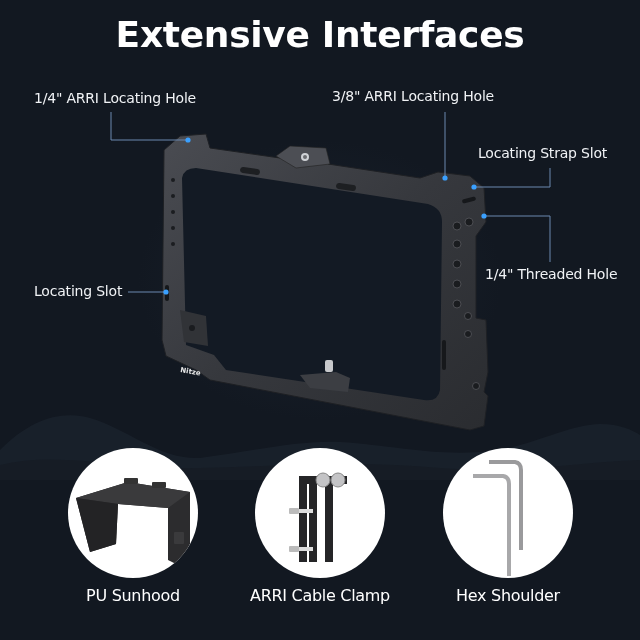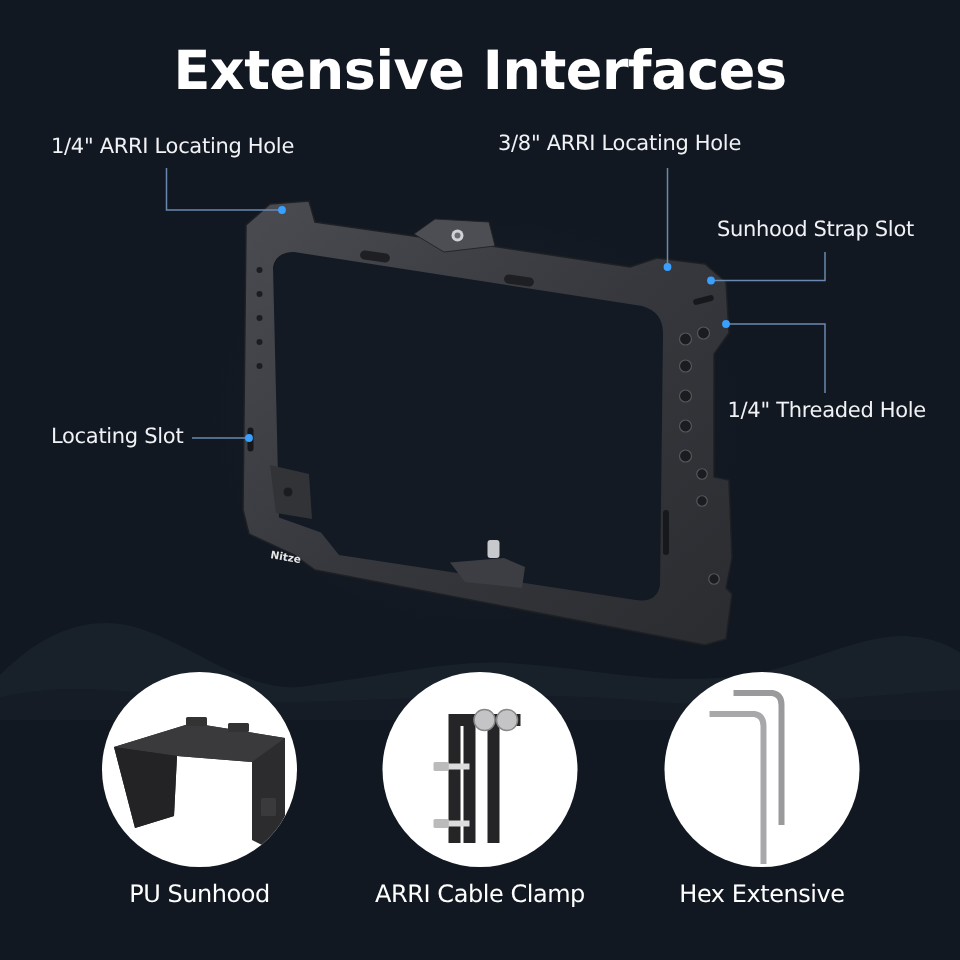--- a/index.html
+++ b/index.html
@@ -12,21 +12,20 @@
   .bg-glow {
     position: absolute; left: 0; top: 0; width: 640px; height: 640px;
     background:
       radial-gradient(ellipse 260px 200px at 320px 280px, rgba(40,52,68,0.35), rgba(0,0,0,0) 70%);
   }
   .mountains { position: absolute; left: 0; top: 380px; width: 640px; height: 100px; }
   .title {
     position: absolute; left: 0; top: 14px; width: 640px; text-align: center;
     font-size: 36px; font-weight: bold; letter-spacing: -0.3px; color: #ffffff;
     font-family: "DejaVu Sans", sans-serif;
-    margin-top: 13px;
   }
   .callout {
     position: absolute; font-size: 14px; color: #f0f2f5; white-space: nowrap;
     font-family: "DejaVu Sans", sans-serif; letter-spacing: -0.2px;
   }
   .lines { position: absolute; left: 0; top: 0; width: 640px; height: 640px; pointer-events: none; }
   .cage { position: absolute; left: 0; top: 0; width: 640px; height: 640px; }
   .acc-circle {
     position: absolute; width: 130px; height: 130px; border-radius: 50%;
     background: #ffffff; top: 448px; overflow: hidden;
@@ -119,21 +118,21 @@
     <circle cx="188" cy="140" r="2.6"></circle>
     <circle cx="445" cy="178" r="2.6"></circle>
     <circle cx="474" cy="187" r="2.6"></circle>
     <circle cx="484" cy="216" r="2.6"></circle>
     <circle cx="166" cy="292" r="2.6"></circle>
   </g>
 </svg>
 
 <div class="callout" style="left:34px; top:90px;">1/4" ARRI Locating Hole</div>
 <div class="callout" style="left:332px; top:88px;">3/8" ARRI Locating Hole</div>
-<div class="callout" style="left:478px; top:145px;">Sunhood Strap Slot</div>
+<div class="callout" style="left:478px; top:145px;">Locating Strap Slot</div>
 <div class="callout" style="left:485px; top:266px;">1/4" Threaded Hole</div>
 <div class="callout" style="left:34px; top:283px;">Locating Slot</div>
 
 <div class="acc-circle" style="left:68px;">
   <svg width="130" height="130" viewBox="0 0 130 130">
     <path d="M8,50 L60,34 L122,44 L122,96 L112,118 L100,112 L100,60 L50,56 L48,96 L22,104 Z" fill="#2c2c2e"></path>
     <path d="M8,50 L60,34 L122,44 L100,60 L50,56 Z" fill="#3a3a3c"></path>
     <path d="M8,50 L50,56 L48,96 L22,104 Z" fill="#232325"></path>
     <rect x="56" y="30" width="14" height="6" fill="#333" rx="1"></rect>
     <rect x="84" y="34" width="14" height="6" fill="#333" rx="1"></rect>
@@ -155,13 +154,13 @@
   </svg>
 </div>
 <div class="acc-label" style="left:230px;">ARRI Cable Clamp</div>
 
 <div class="acc-circle" style="left:443px;">
   <svg width="130" height="130" viewBox="0 0 130 130">
     <path d="M48,14 L72,14 Q78,15 78,22 L78,100" stroke="#9a9a9c" stroke-width="4" fill="none" stroke-linecap="square"></path>
     <path d="M32,28 L60,28 Q66,29 66,36 L66,126" stroke="#a8a8aa" stroke-width="4" fill="none" stroke-linecap="square"></path>
   </svg>
 </div>
-<div class="acc-label" style="left:418px;">Hex Extensive</div>
+<div class="acc-label" style="left:418px;">Hex Shoulder</div>
 
 </body></html>

